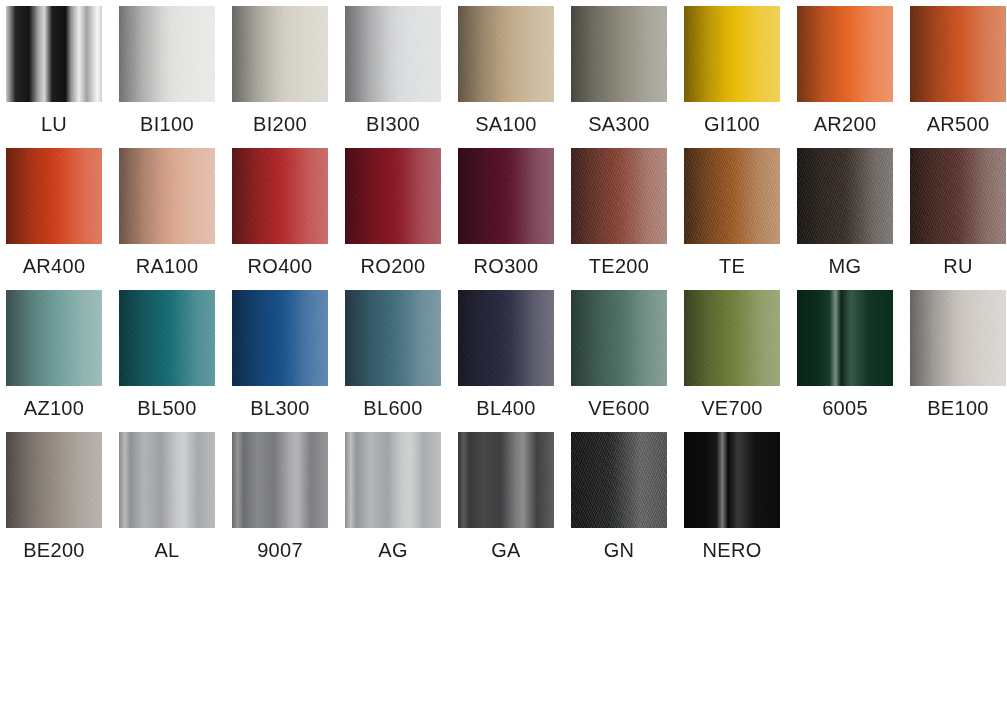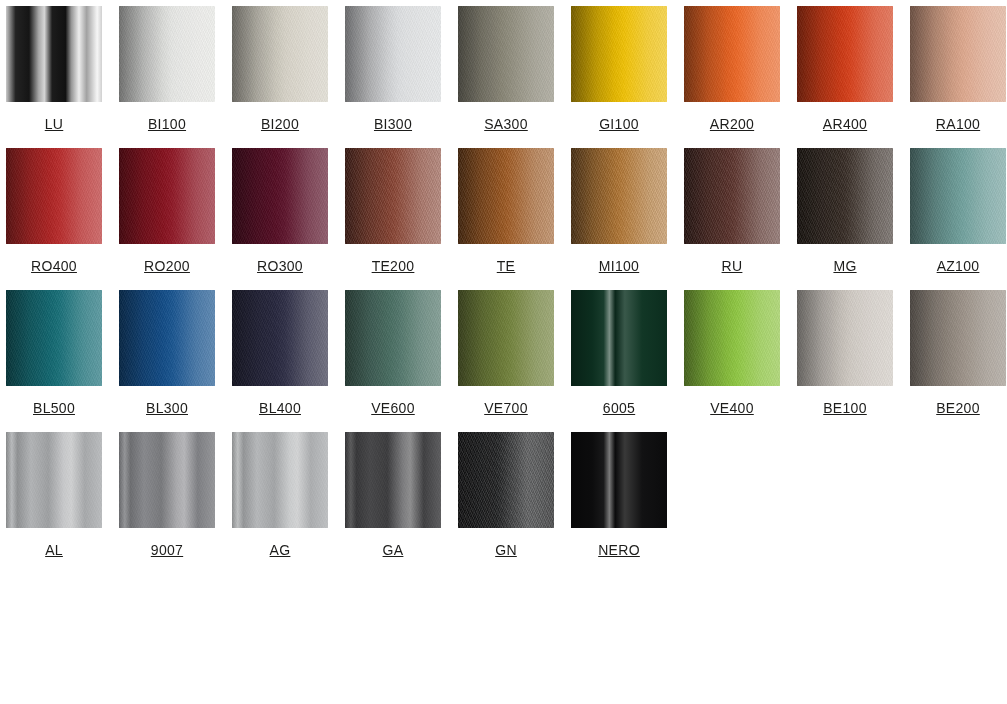--- a/index.html
+++ b/index.html
@@ -54,27 +54,26 @@
   .swatch-chip .grain {
     position: absolute;
     inset: 0;
     opacity: 0.30;
     background-image:
       repeating-linear-gradient(115deg, rgba(255,255,255,0.10) 0px, rgba(255,255,255,0.10) 1px, rgba(0,0,0,0.07) 1px, rgba(0,0,0,0.07) 2px),
       repeating-linear-gradient(62deg, rgba(255,255,255,0.08) 0px, rgba(255,255,255,0.08) 1px, rgba(0,0,0,0.06) 1px, rgba(0,0,0,0.06) 3px);
   }
   .swatch-label {
     margin-top: 14px;
-    font-size: 14px;
+    font-size: 20px;
     line-height: 16px;
     color: #1d1d1b;
     letter-spacing: 0.3px;
     text-align: right;
     white-space: nowrap;
-    text-decoration: underline;
   }
 </style>
 </head>
 <body>
 
 <div id="palette-grid">
     <div class="swatch-cell">
       <div class="swatch-chip">
         <div class="base" style="background: linear-gradient(90deg, rgb(202, 202, 202) 0%, rgb(35, 35, 35) 10%, rgb(21, 21, 21) 24%, rgb(167, 167, 167) 34%, rgb(214, 214, 214) 40%, rgb(28, 28, 28) 48%, rgb(17, 17, 17) 62%, rgb(150, 150, 150) 68%, rgb(237, 237, 237) 76%, rgb(161, 161, 161) 84%, rgb(246, 246, 246) 95%, rgb(208, 208, 208) 100%);"></div>
         <div class="shade" style="background: none;"></div>
@@ -101,20 +100,28 @@
     <div class="swatch-cell">
       <div class="swatch-chip">
         <div class="base" style="background: linear-gradient(90deg, rgb(154, 155, 157) 0%, rgb(194, 195, 197) 24%, rgb(220, 222, 224) 55%, rgb(225, 227, 228) 85%, rgb(227, 229, 230) 100%);"></div>
         <div class="shade"></div>
         <div class="grain"></div>
       </div>
       <div class="swatch-label">BI300</div>
     </div>
     <div class="swatch-cell">
       <div class="swatch-chip">
+        <div class="base" style="background: linear-gradient(90deg, rgb(137, 120, 95) 0%, rgb(172, 150, 119) 24%, rgb(195, 171, 135) 55%, rgb(203, 183, 152) 85%, rgb(207, 188, 159) 100%);"></div>
+        <div class="shade"></div>
+        <div class="grain"></div>
+      </div>
+      <div class="swatch-label">SA100</div>
+    </div>
+    <div class="swatch-cell">
+      <div class="swatch-chip">
         <div class="base" style="background: linear-gradient(90deg, rgb(100, 98, 87) 0%, rgb(126, 123, 109) 24%, rgb(143, 140, 124) 55%, rgb(159, 156, 142) 85%, rgb(165, 163, 150) 100%);"></div>
         <div class="shade"></div>
         <div class="grain"></div>
       </div>
       <div class="swatch-label">SA300</div>
     </div>
     <div class="swatch-cell">
       <div class="swatch-chip">
         <div class="base" style="background: linear-gradient(90deg, rgb(168, 134, 0) 0%, rgb(211, 169, 0) 24%, rgb(240, 192, 0) 55%, rgb(242, 201, 36) 85%, rgb(243, 205, 51) 100%);"></div>
         <div class="shade"></div>
@@ -125,20 +132,28 @@
     <div class="swatch-cell">
       <div class="swatch-chip">
         <div class="base" style="background: linear-gradient(90deg, rgb(165, 70, 24) 0%, rgb(208, 88, 30) 24%, rgb(236, 100, 34) 55%, rgb(239, 122, 65) 85%, rgb(240, 131, 78) 100%);"></div>
         <div class="shade"></div>
         <div class="grain"></div>
       </div>
       <div class="swatch-label">AR200</div>
     </div>
     <div class="swatch-cell">
       <div class="swatch-chip">
+        <div class="base" style="background: linear-gradient(90deg, rgb(146, 59, 22) 0%, rgb(184, 74, 27) 24%, rgb(209, 84, 31) 55%, rgb(215, 108, 62) 85%, rgb(218, 118, 76) 100%);"></div>
+        <div class="shade"></div>
+        <div class="grain"></div>
+      </div>
+      <div class="swatch-label">AR500</div>
+    </div>
+    <div class="swatch-cell">
+      <div class="swatch-chip">
         <div class="base" style="background: linear-gradient(90deg, rgb(150, 42, 15) 0%, rgb(188, 53, 19) 24%, rgb(214, 60, 22) 55%, rgb(220, 87, 55) 85%, rgb(222, 99, 69) 100%);"></div>
         <div class="shade"></div>
         <div class="grain"></div>
       </div>
       <div class="swatch-label">AR400</div>
     </div>
     <div class="swatch-cell">
       <div class="swatch-chip">
         <div class="base" style="background: linear-gradient(90deg, rgb(155, 116, 97) 0%, rgb(194, 146, 122) 24%, rgb(221, 166, 139) 55%, rgb(226, 178, 155) 85%, rgb(228, 184, 162) 100%);"></div>
         <div class="shade"></div>
@@ -181,44 +196,36 @@
     <div class="swatch-cell">
       <div class="swatch-chip">
         <div class="base" style="background: linear-gradient(90deg, rgb(93, 52, 20) 0%, rgb(131, 74, 28) 22%, rgb(160, 90, 34) 52%, rgb(177, 120, 74) 82%, rgb(185, 133, 91) 100%);"></div>
         <div class="shade"></div>
         <div class="grain" style="opacity: 0.55;"></div>
       </div>
       <div class="swatch-label">TE</div>
     </div>
     <div class="swatch-cell">
       <div class="swatch-chip">
-        <div class="base" style="background: linear-gradient(90deg, rgb(103, 68, 30) 0%, rgb(146, 97, 42) 22%, rgb(178, 118, 51) 52%, rgb(192, 143, 88) 82%, rgb(198, 154, 104) 100%);"></div>
+        <div class="base" style="background: linear-gradient(90deg, rgb(32, 26, 21) 0%, rgb(45, 36, 30) 22%, rgb(55, 44, 37) 52%, rgb(91, 82, 76) 82%, rgb(107, 99, 94) 100%);"></div>
         <div class="shade"></div>
         <div class="grain" style="opacity: 0.55;"></div>
       </div>
-      <div class="swatch-label">MI100</div>
+      <div class="swatch-label">MG</div>
     </div>
     <div class="swatch-cell">
       <div class="swatch-chip">
         <div class="base" style="background: linear-gradient(90deg, rgb(53, 30, 26) 0%, rgb(75, 42, 36) 22%, rgb(92, 51, 44) 52%, rgb(121, 88, 82) 82%, rgb(134, 104, 99) 100%);"></div>
         <div class="shade"></div>
         <div class="grain" style="opacity: 0.55;"></div>
       </div>
       <div class="swatch-label">RU</div>
     </div>
     <div class="swatch-cell">
       <div class="swatch-chip">
-        <div class="base" style="background: linear-gradient(90deg, rgb(32, 26, 21) 0%, rgb(45, 36, 30) 22%, rgb(55, 44, 37) 52%, rgb(91, 82, 76) 82%, rgb(107, 99, 94) 100%);"></div>
-        <div class="shade"></div>
-        <div class="grain" style="opacity: 0.55;"></div>
-      </div>
-      <div class="swatch-label">MG</div>
-    </div>
-    <div class="swatch-cell">
-      <div class="swatch-chip">
         <div class="base" style="background: linear-gradient(90deg, rgb(78, 112, 109) 0%, rgb(98, 141, 137) 24%, rgb(111, 160, 156) 55%, rgb(131, 173, 170) 85%, rgb(140, 179, 176) 100%);"></div>
         <div class="shade"></div>
         <div class="grain"></div>
       </div>
       <div class="swatch-label">AZ100</div>
     </div>
     <div class="swatch-cell">
       <div class="swatch-chip">
         <div class="base" style="background: linear-gradient(90deg, rgb(13, 76, 82) 0%, rgb(17, 95, 103) 24%, rgb(19, 108, 117) 55%, rgb(52, 129, 136) 85%, rgb(66, 137, 145) 100%);"></div>
         <div class="shade"></div>
@@ -229,20 +236,28 @@
     <div class="swatch-cell">
       <div class="swatch-chip">
         <div class="base" style="background: linear-gradient(90deg, rgb(13, 56, 99) 0%, rgb(17, 70, 124) 24%, rgb(19, 80, 141) 55%, rgb(52, 105, 157) 85%, rgb(66, 115, 164) 100%);"></div>
         <div class="shade"></div>
         <div class="grain"></div>
       </div>
       <div class="swatch-label">BL300</div>
     </div>
     <div class="swatch-cell">
       <div class="swatch-chip">
+        <div class="base" style="background: linear-gradient(90deg, rgb(45, 76, 88) 0%, rgb(56, 96, 111) 24%, rgb(64, 109, 126) 55%, rgb(91, 129, 144) 85%, rgb(102, 138, 152) 100%);"></div>
+        <div class="shade"></div>
+        <div class="grain"></div>
+      </div>
+      <div class="swatch-label">BL600</div>
+    </div>
+    <div class="swatch-cell">
+      <div class="swatch-chip">
         <div class="base" style="background: linear-gradient(90deg, rgb(29, 29, 46) 0%, rgb(37, 37, 58) 24%, rgb(42, 42, 66) 55%, rgb(72, 72, 92) 85%, rgb(85, 85, 104) 100%);"></div>
         <div class="shade"></div>
         <div class="grain"></div>
       </div>
       <div class="swatch-label">BL400</div>
     </div>
     <div class="swatch-cell">
       <div class="swatch-chip">
         <div class="base" style="background: linear-gradient(90deg, rgb(53, 80, 71) 0%, rgb(67, 100, 90) 24%, rgb(76, 114, 102) 55%, rgb(101, 134, 123) 85%, rgb(112, 142, 133) 100%);"></div>
         <div class="shade"></div>
@@ -258,28 +273,20 @@
       </div>
       <div class="swatch-label">VE700</div>
     </div>
     <div class="swatch-cell">
       <div class="swatch-chip">
         <div class="base" style="background: linear-gradient(90deg, rgb(8, 33, 22) 0%, rgb(12, 46, 31) 22%, rgb(25, 61, 45) 34%, rgb(122, 143, 133) 40%, rgb(10, 38, 26) 46%, rgb(57, 88, 74) 56%, rgb(18, 55, 38) 74%, rgb(11, 45, 30) 100%);"></div>
         <div class="shade" style="background: none;"></div>
         <div class="grain" style="opacity: 0;"></div>
       </div>
       <div class="swatch-label">6005</div>
-    </div>
-    <div class="swatch-cell">
-      <div class="swatch-chip">
-        <div class="base" style="background: linear-gradient(90deg, rgb(99, 139, 44) 0%, rgb(124, 174, 55) 24%, rgb(141, 198, 63) 55%, rgb(157, 206, 90) 85%, rgb(164, 209, 101) 100%);"></div>
-        <div class="shade"></div>
-        <div class="grain"></div>
-      </div>
-      <div class="swatch-label">VE400</div>
     </div>
     <div class="swatch-cell">
       <div class="swatch-chip">
         <div class="base" style="background: linear-gradient(90deg, rgb(145, 141, 136) 0%, rgb(182, 177, 171) 24%, rgb(207, 201, 194) 55%, rgb(214, 209, 203) 85%, rgb(217, 212, 206) 100%);"></div>
         <div class="shade"></div>
         <div class="grain"></div>
       </div>
       <div class="swatch-label">BE100</div>
     </div>
     <div class="swatch-cell">

